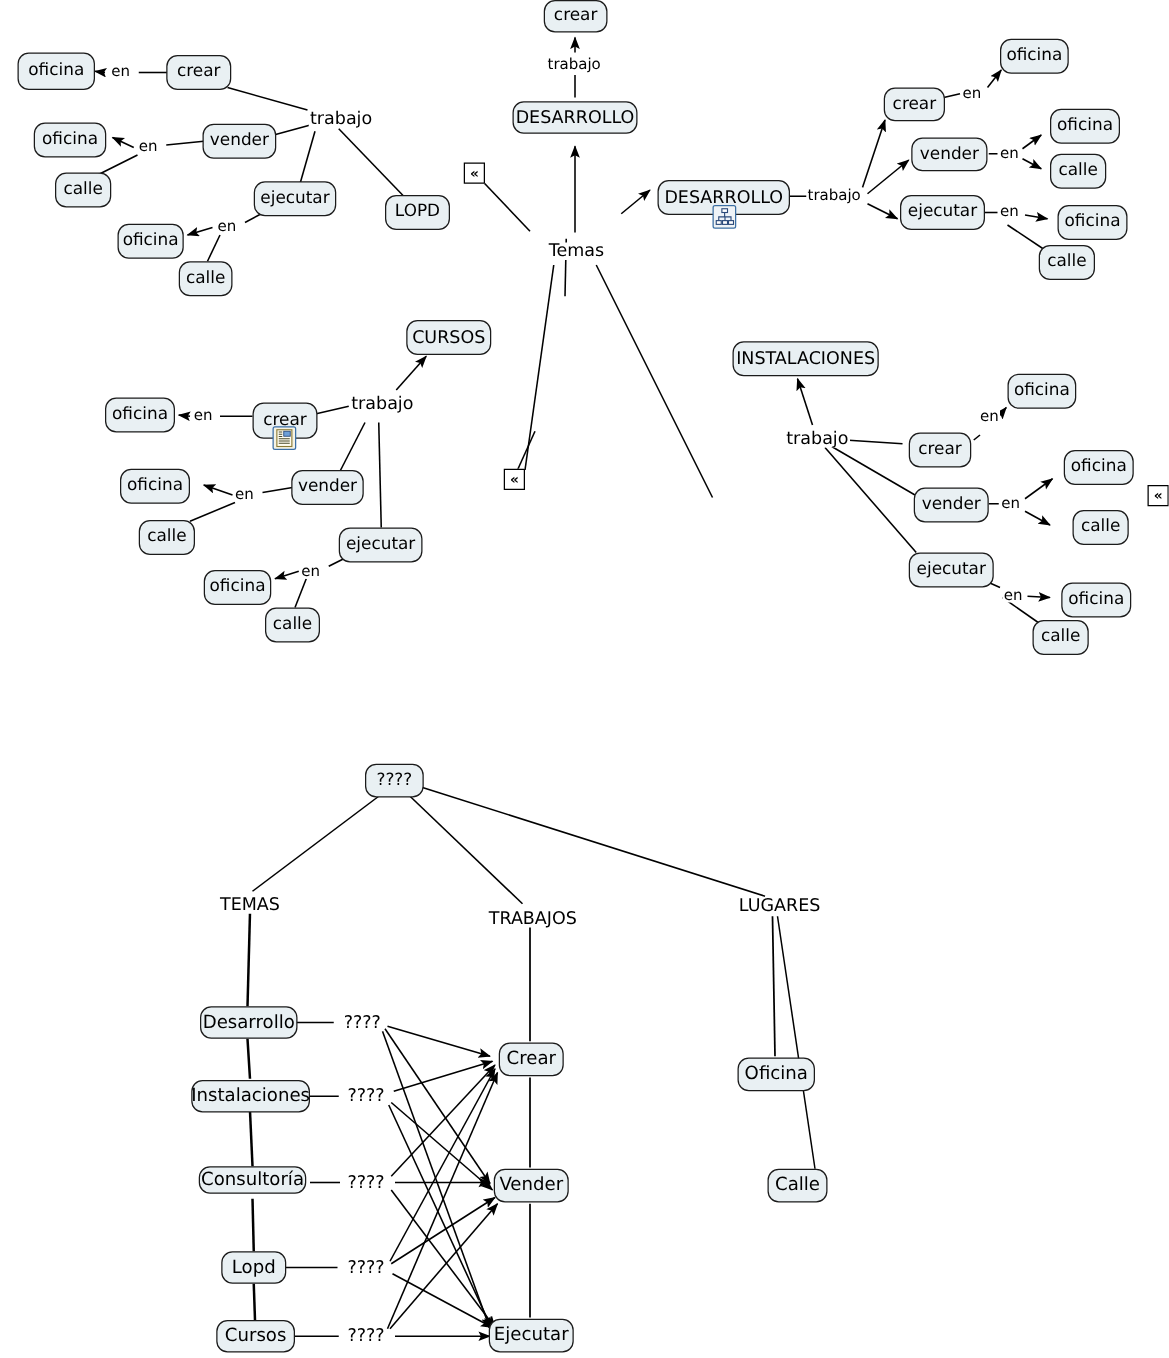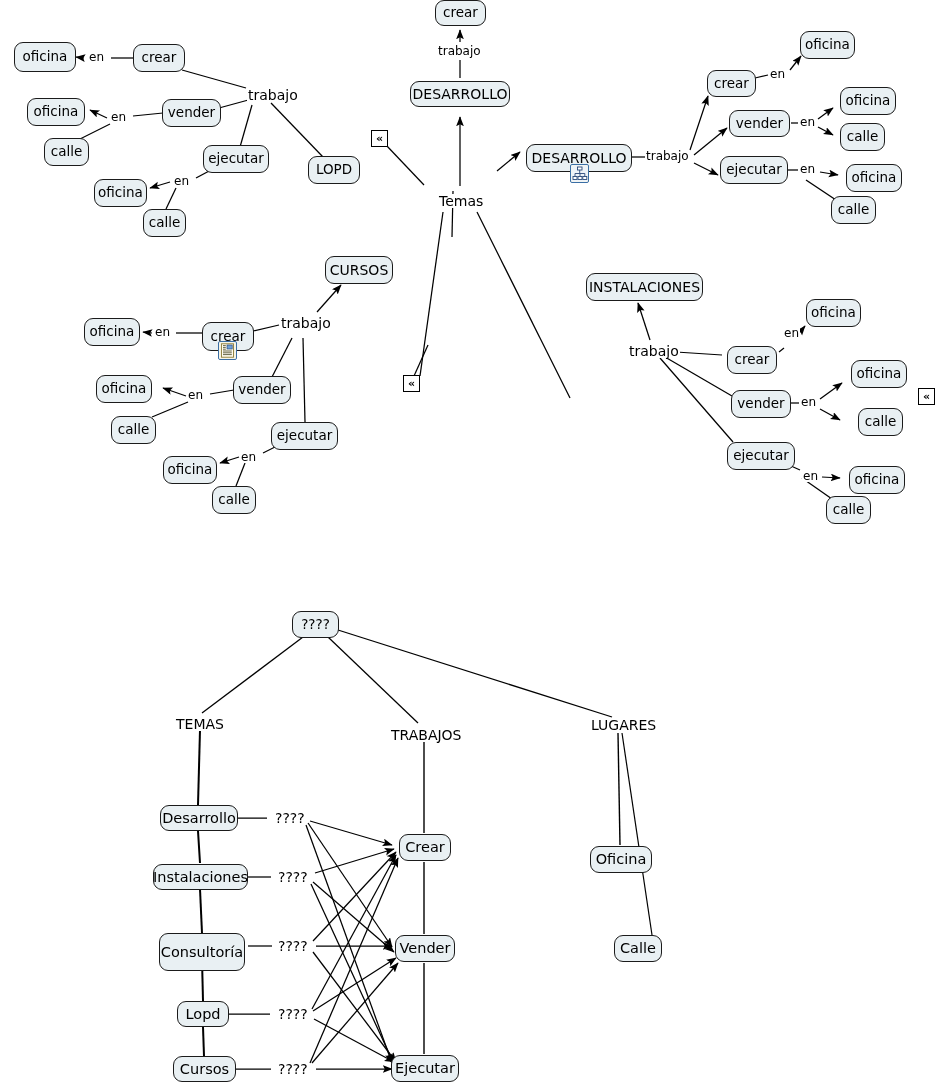--- a/index.html
+++ b/index.html
@@ -316,21 +316,21 @@
   <div class="node small" style="left:826px;top:496px;width:45px;height:28px;">calle</div>
 
   <div class="node small" style="left:292px;top:611px;width:47px;height:27px;">????</div>
 
   <div class="lbl l" style="left:175px;top:717px;">TEMAS</div>
   <div class="lbl l" style="left:390px;top:728px;">TRABAJOS</div>
   <div class="lbl l" style="left:590px;top:718px;">LUGARES</div>
 
   <div class="node big" style="left:160px;top:805px;width:78px;height:26px;">Desarrollo</div>
   <div class="node big" style="left:153px;top:864px;width:95px;height:26px;">Instalaciones</div>
-  <div class="node big" style="left:159px;top:933px;width:86px;height:38px;">Consultoría</div>
+  <div class="node big" style="left:159px;top:933px;width:86px;height:22px;">Consultoría</div>
   <div class="node big" style="left:177px;top:1001px;width:52px;height:26px;">Lopd</div>
   <div class="node big" style="left:173px;top:1056px;width:63px;height:26px;">Cursos</div>
 
   <div class="lbl l" style="left:274px;top:811px;">????</div>
   <div class="lbl l" style="left:277px;top:870px;">????</div>
   <div class="lbl l" style="left:277px;top:939px;">????</div>
   <div class="lbl l" style="left:277px;top:1007px;">????</div>
   <div class="lbl l" style="left:277px;top:1062px;">????</div>
 
   <div class="node big" style="left:399px;top:834px;width:52px;height:27px;">Crear</div>

